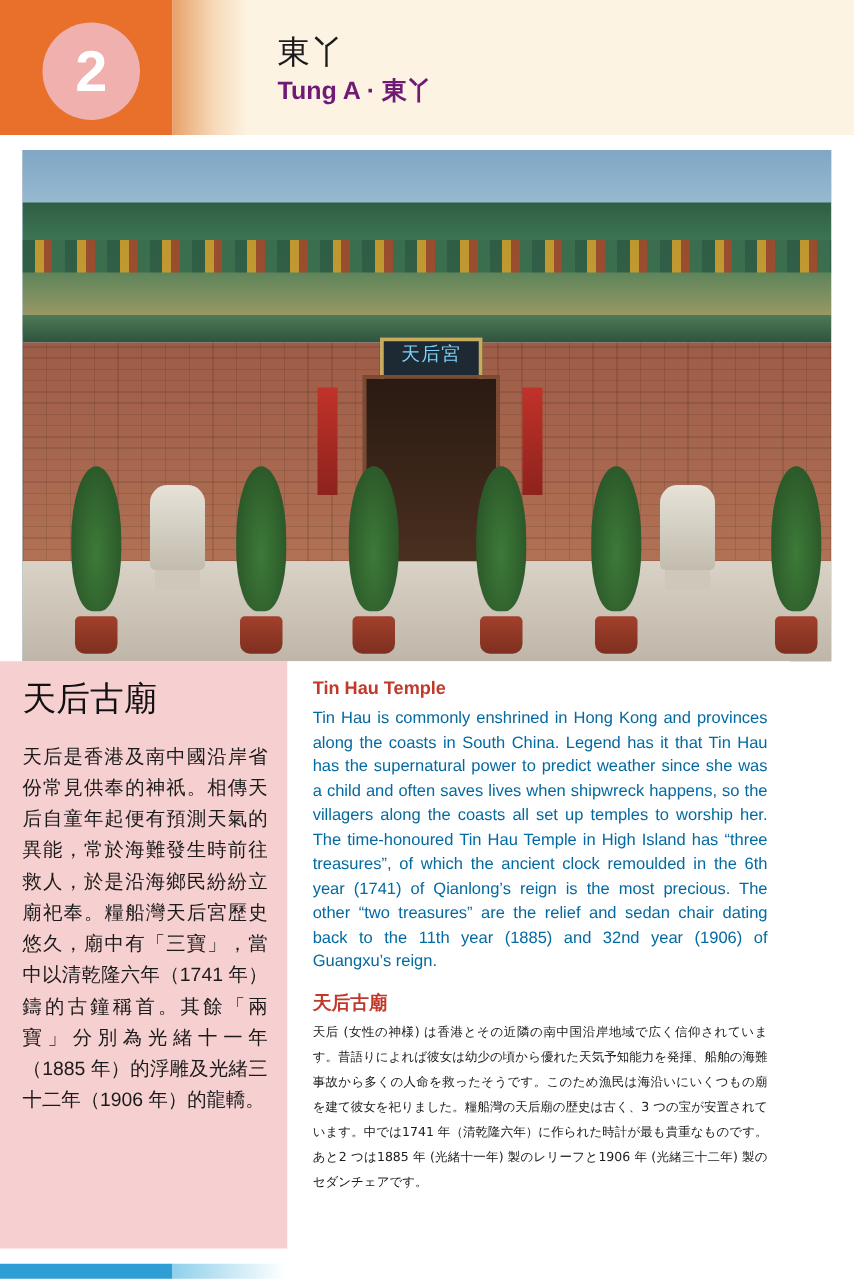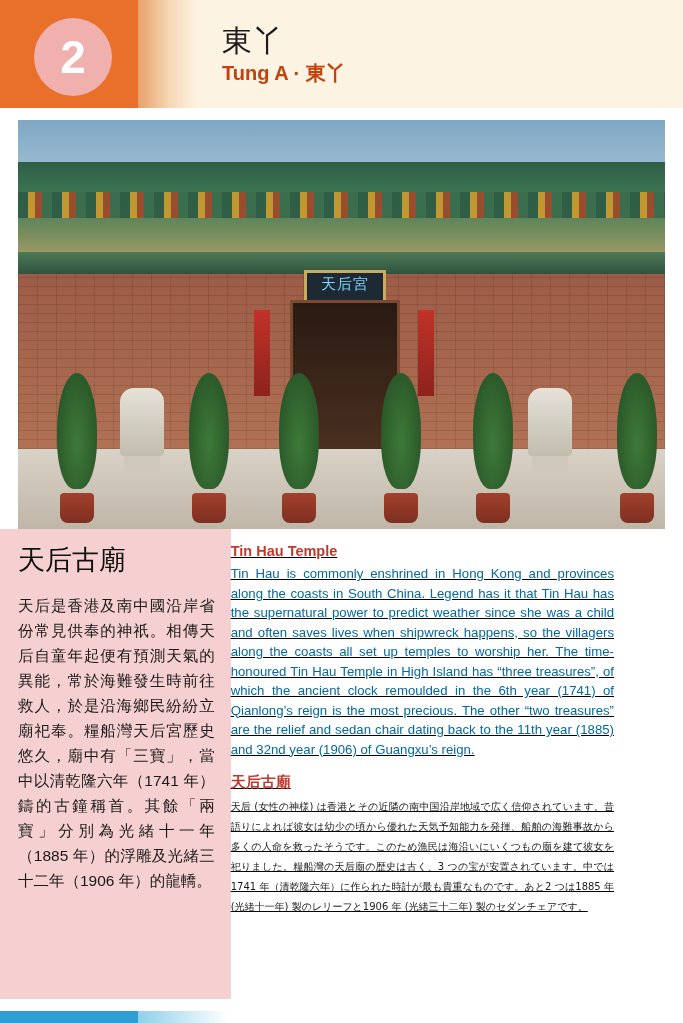--- a/index.html
+++ b/index.html
@@ -52,29 +52,29 @@
     font-weight: bold;
     line-height: 78px;
     text-align: center;
   }
   .header-titles {
     position: absolute;
     left: 222px;
     top: 24px;
   }
   .title-zh {
-    font-size: 30px;
+    font-size: 26px;
     color: #1b1b1b;
     font-weight: normal;
     letter-spacing: 1px;
     line-height: 34px;
   }
   .title-en {
     font-size: 20px;
-    color: #c2410c;
+    color: #701a75;
     font-weight: bold;
     line-height: 26px;
     margin-top: 2px;
   }
 
   
   .photo-wrap {
     position: absolute;
     left: 18px;
     top: 120px;
@@ -211,23 +211,22 @@
   }
   .col-left {
     width: 248px;
     background: #f6cfd0;
     padding: 14px 16px 0 18px;
     box-sizing: border-box;
   }
   .col-right {
     width: 435px;
     background: #ffffff;
-    padding: 14px 18px 0 0;
+    padding: 14px 18px 0 20px;
     box-sizing: border-box;
-    text-decoration: underline;
   }
   .zh-heading {
     font-size: 27px;
     color: #111111;
     line-height: 34px;
     margin: 0 0 10px 0;
     font-weight: normal;
     font-family: "DejaVu Sans", sans-serif;
   }
   .zh-body {

